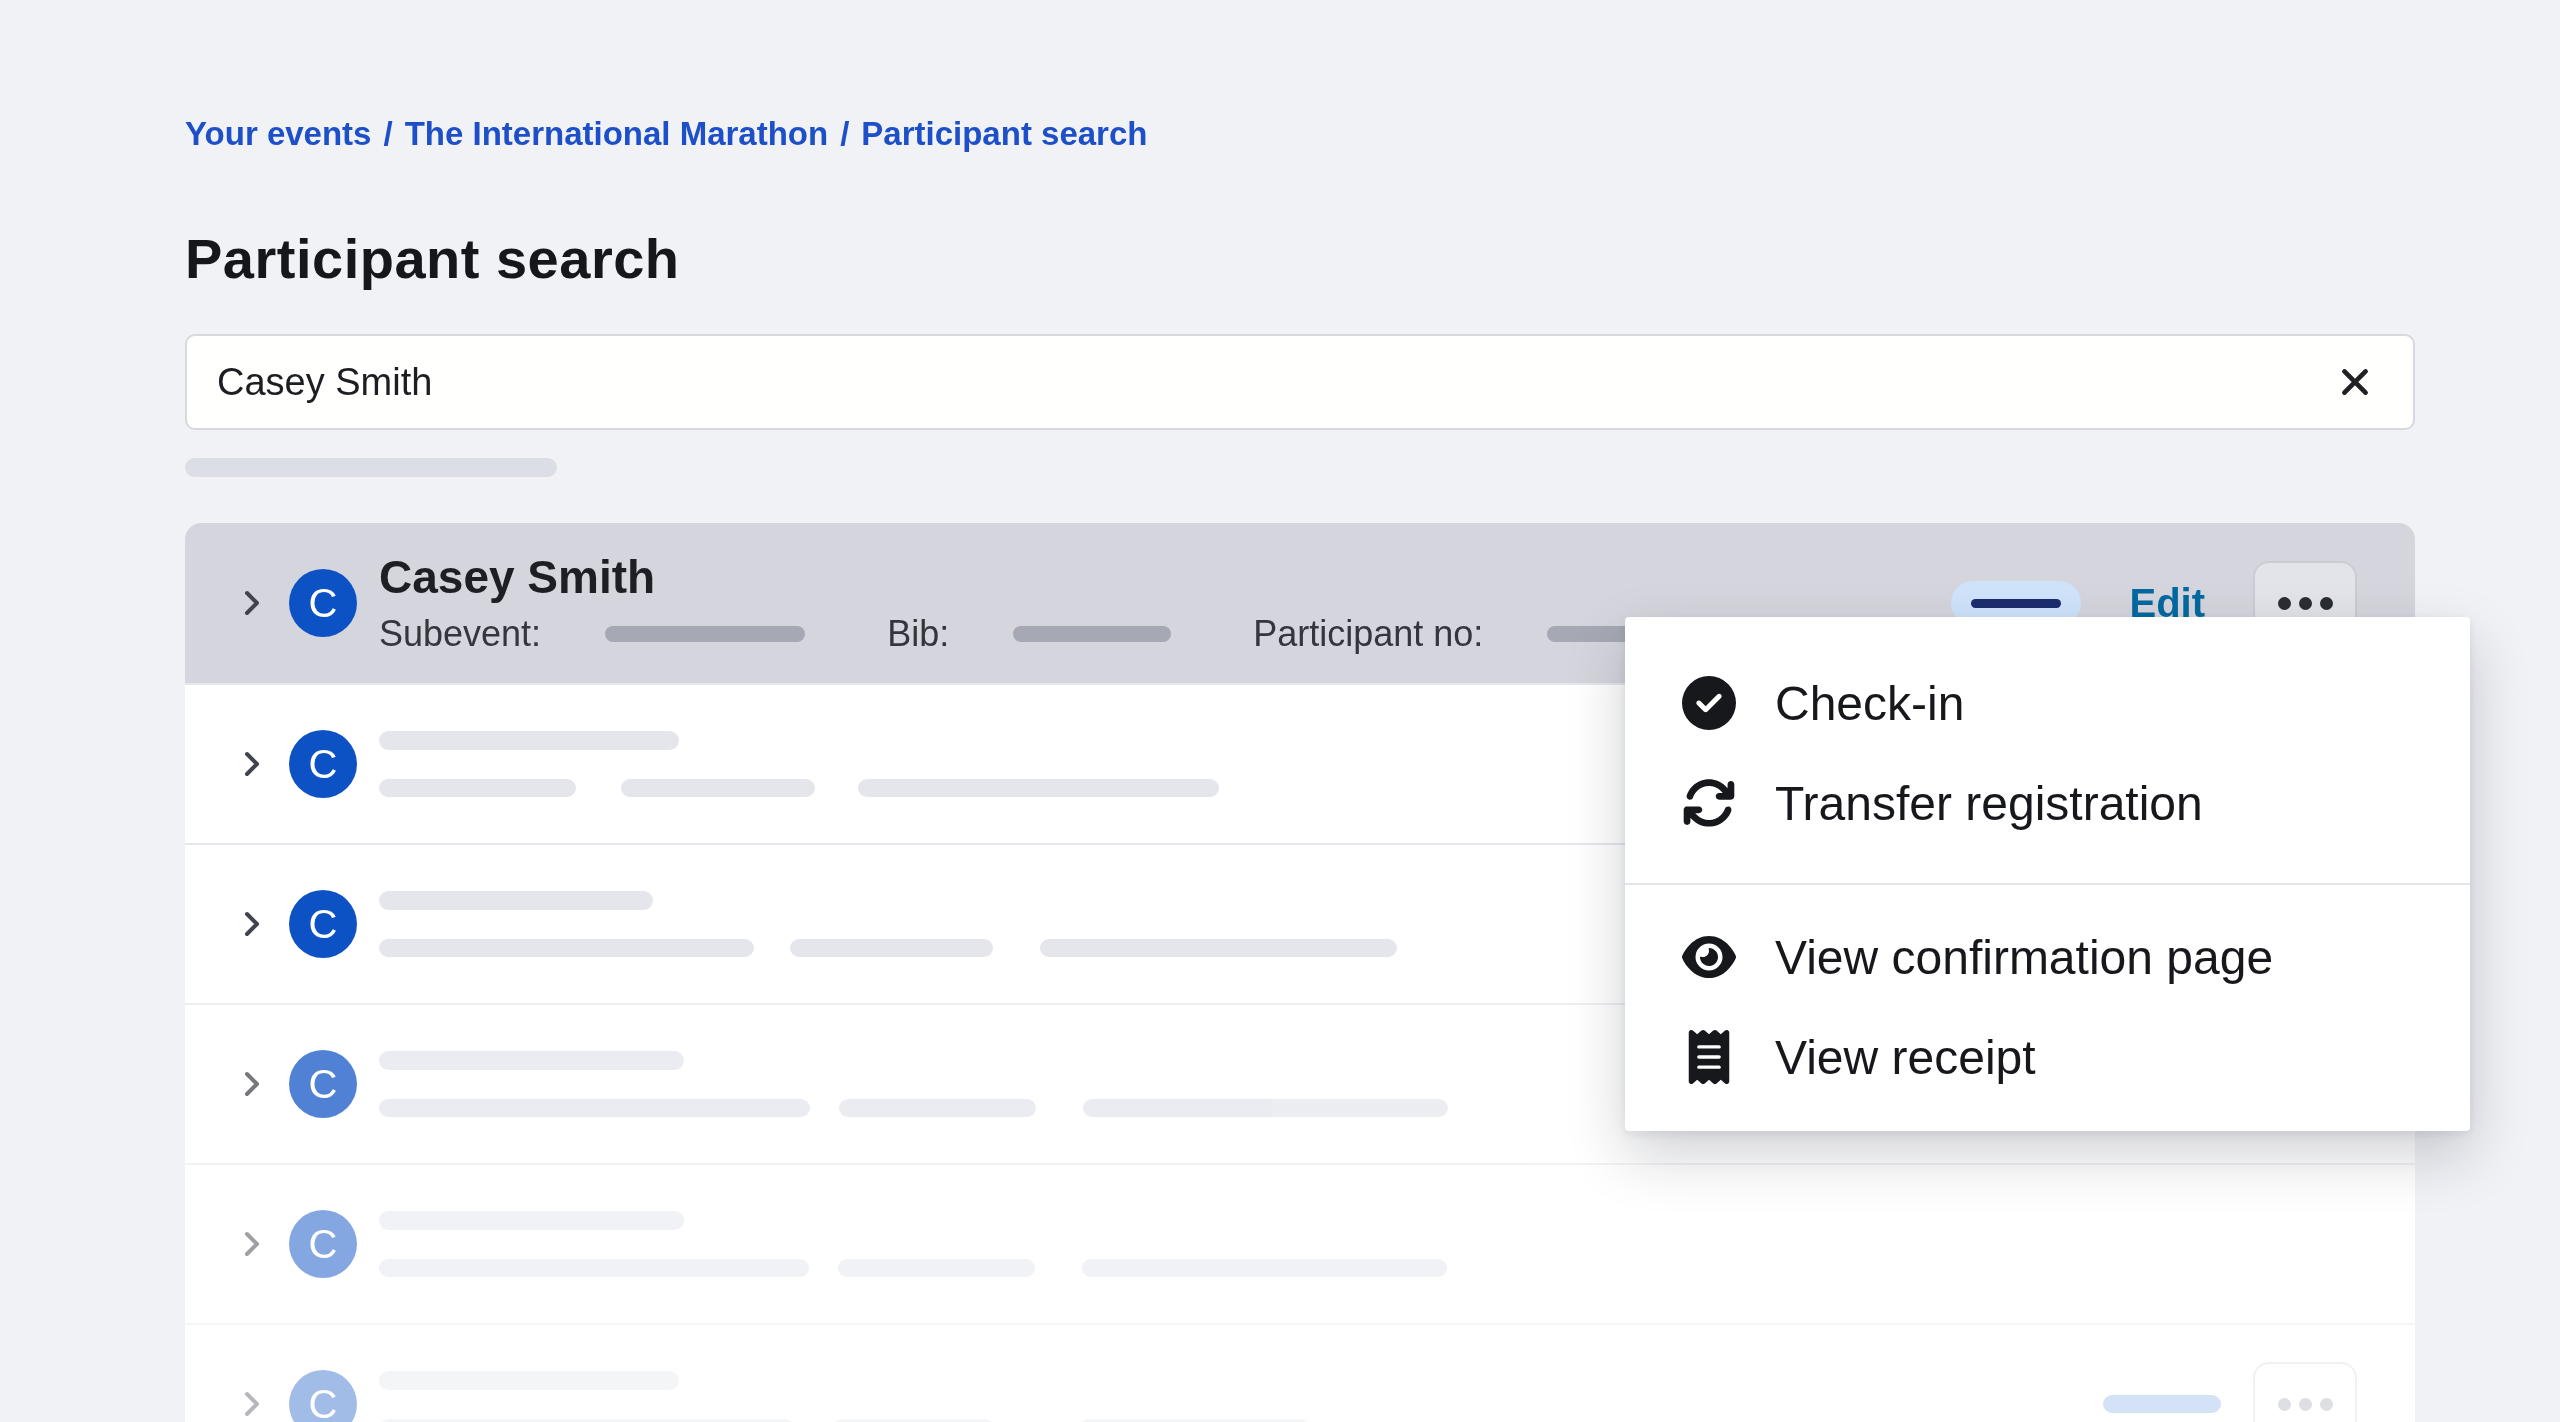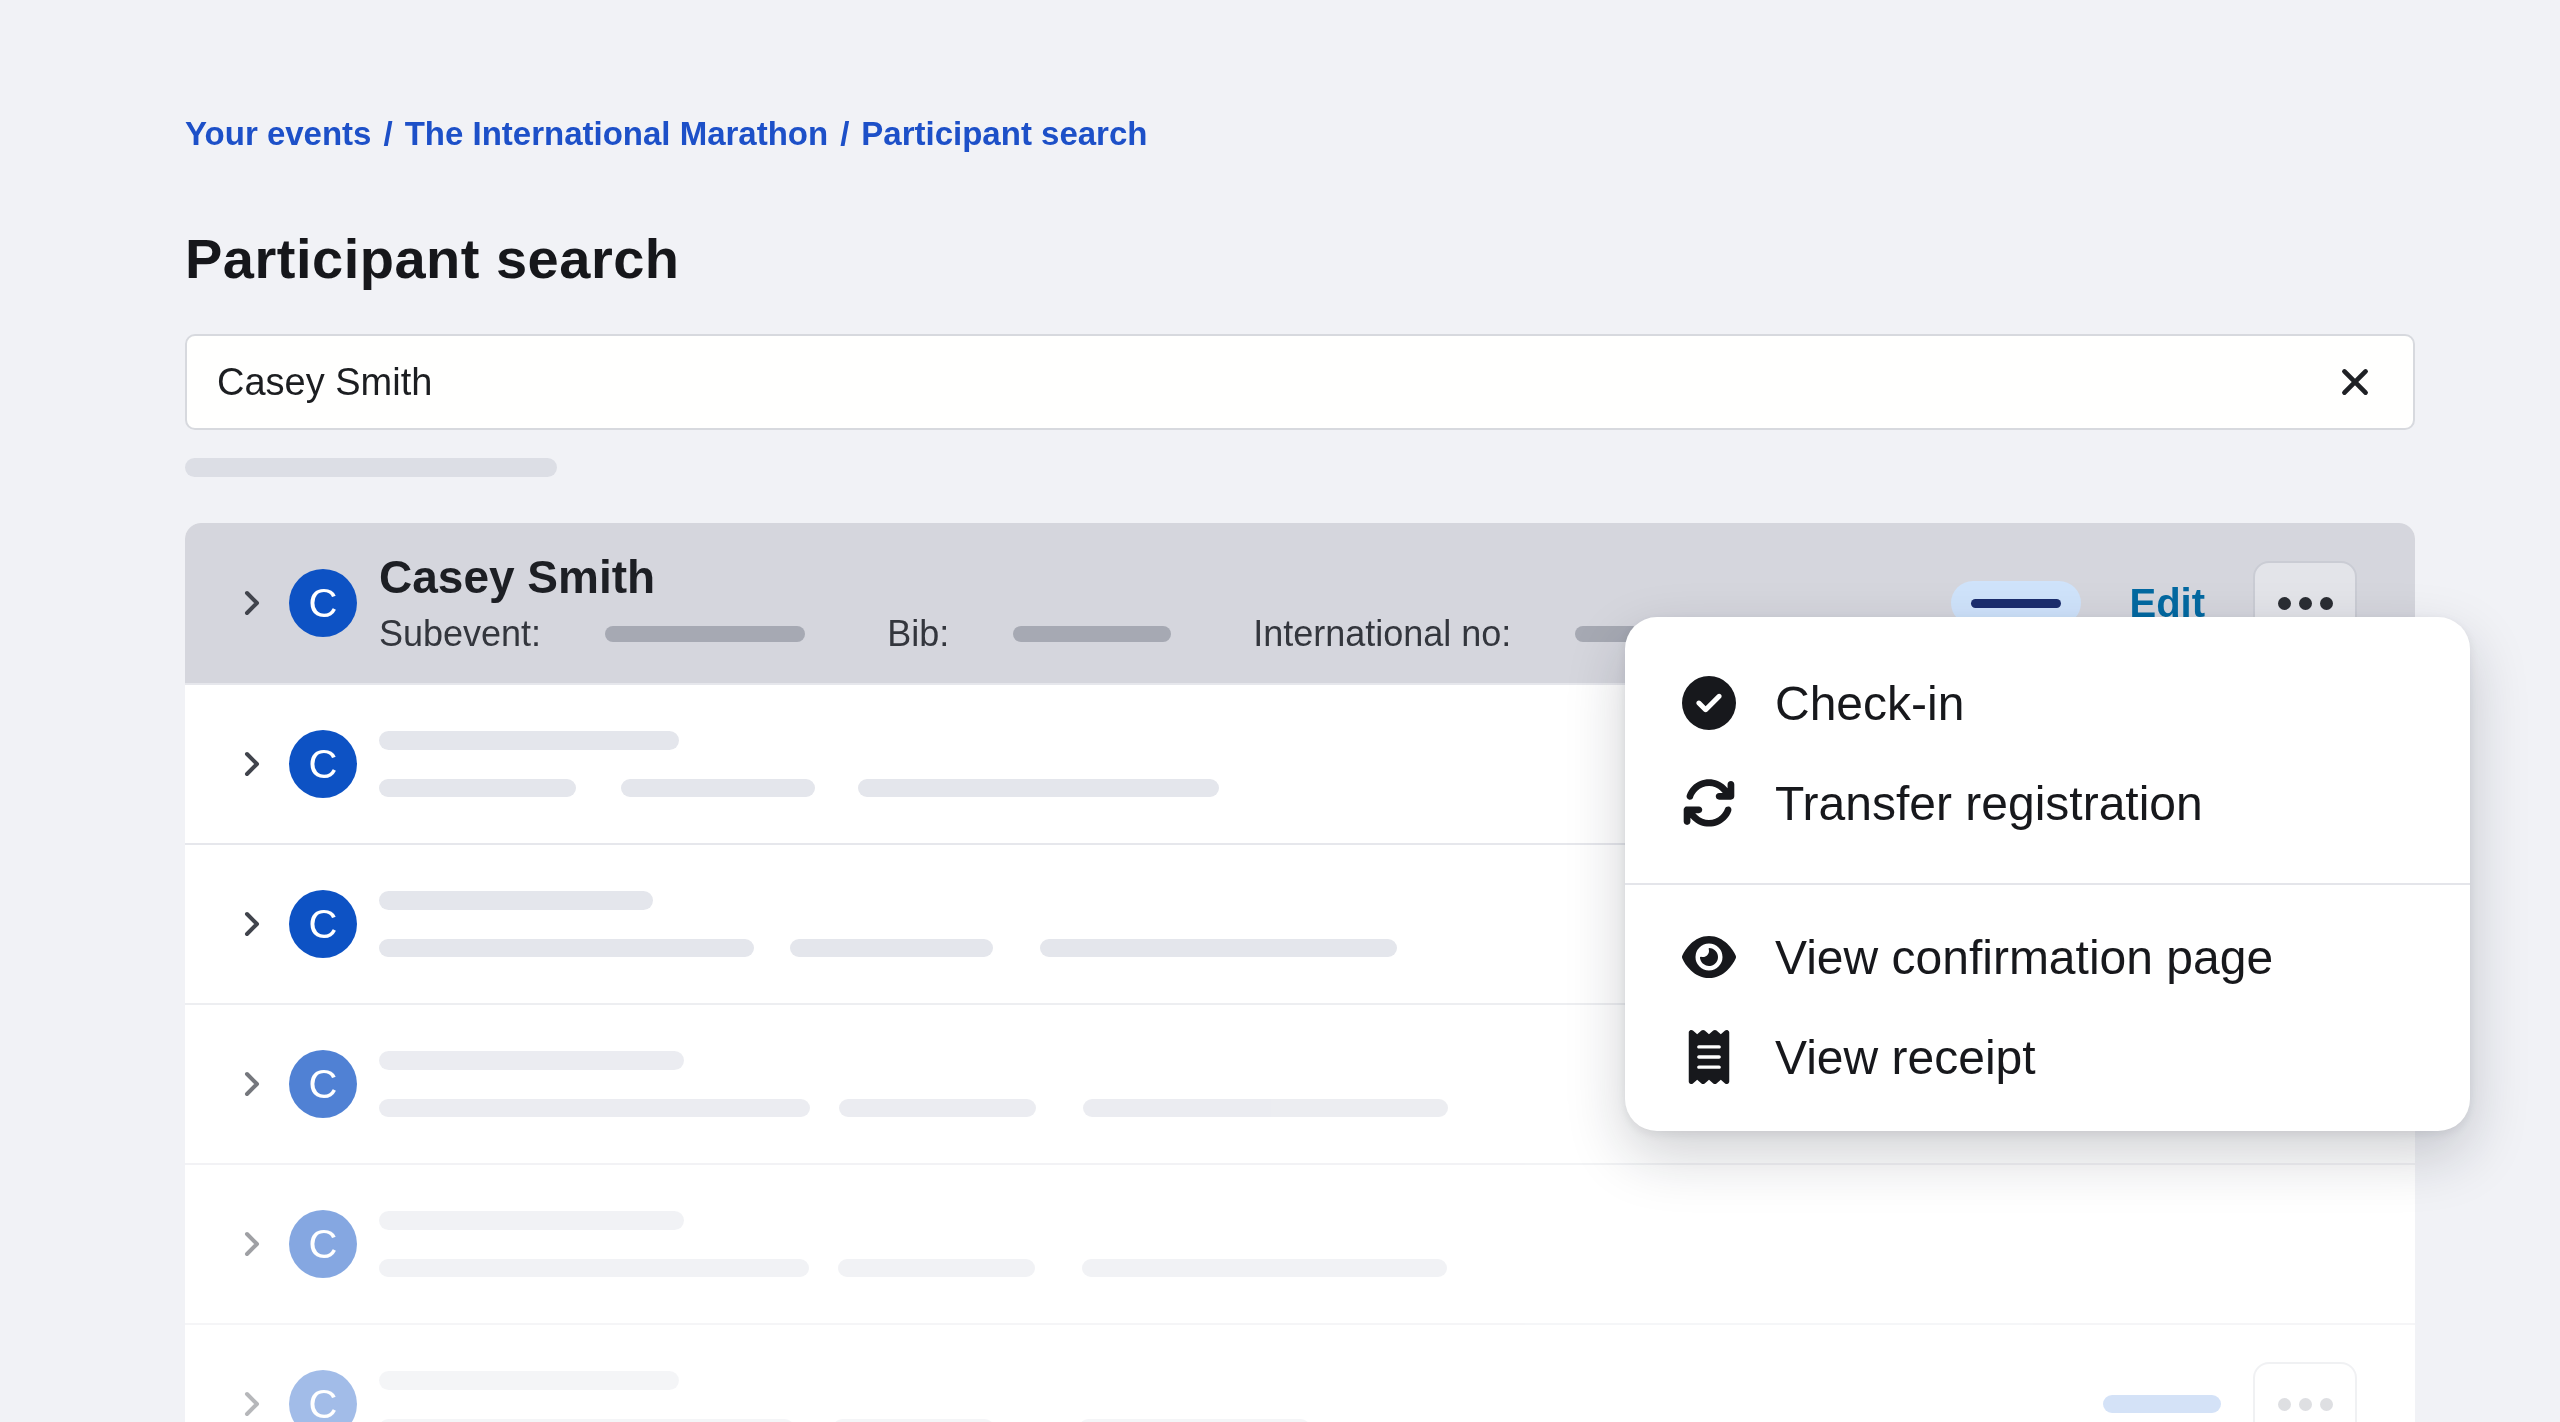--- a/index.html
+++ b/index.html
@@ -79,21 +79,21 @@
   .r5 .sk-top{width:305px;} .r5 .b1{width:430px;} .r5 .b2{width:197px;margin-left:29px;} .r5 .b3{width:365px;margin-left:47px;}
   .r6 .sk-top{width:300px;} .r6 .b1{width:415px;} .r6 .b2{width:161px;margin-left:39px;} .r6 .b3{width:231px;margin-left:85px;}
   .r4 { opacity:.72; } .r5 { opacity:.5; } .r6 { opacity:.38; }
   .r6-pill { width:118px; height:18px; border-radius:9px; background:#8fb4ec; margin-right:32px; }
   .r6 .more-btn { border-color:#d9dbe2; background:#ffffff; }
   .r6 .more-btn i { background:#a9acb5; }
 
   
   .menu {
     position:absolute; left:1440px; top:617px; width:845px;
-    background:#ffffff; border-radius:32px; z-index:10;
+    background:#ffffff; border-radius:4px; z-index:10;
     box-shadow:0 24px 60px rgba(20,25,40,.20), 0 3px 10px rgba(20,25,40,.08);
     padding:36px 0 24px 0;
   }
   .menu-item { height:100px; display:flex; align-items:center; padding:0 40px 0 56px; cursor:pointer; }
   .menu-icon { width:56px; height:56px; flex:0 0 auto; margin-right:38px; display:flex; align-items:center; justify-content:center; }
   .menu-icon svg { width:54px; height:54px; fill:#17181c; }
   .menu-label { font-size:48px; color:#17181c; white-space:nowrap; }
   .menu-divider { height:2px; background:#e4e5ea; margin:30px 0 22px 0; }
 </style>
 </head>
@@ -127,21 +127,21 @@
           </svg>
       </span>
       <span class="avatar">C</span>
       <div class="row-main">
         <div class="row-name">Casey Smith</div>
         <div class="row-meta">
           <span class="meta-label">Subevent:</span>
           <span class="meta-skel ms1"></span>
           <span class="meta-label">Bib:</span>
           <span class="meta-skel ms2"></span>
-          <span class="meta-label">International no:</span>
+          <span class="meta-label">Participant no:</span>
           <span class="meta-skel ms3"></span>
         </div>
       </div>
       <div class="row-right">
         <span class="badge-pill">
             <span class="badge-bar"></span>
           </span>
         <span class="edit-link">Edit</span>
         <span class="more-btn">
             <i></i>

